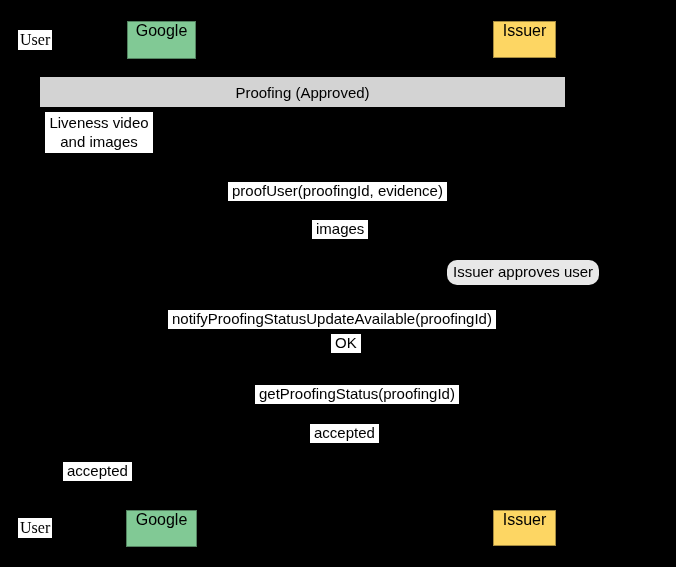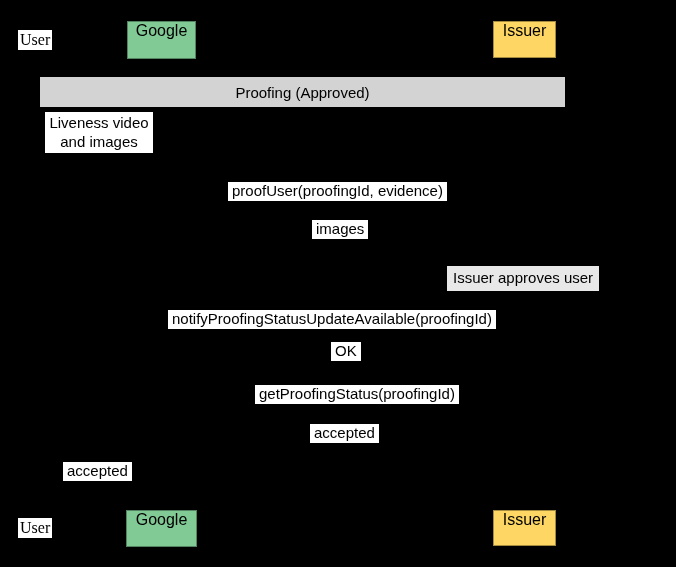--- a/index.html
+++ b/index.html
@@ -48,23 +48,23 @@
 
   
   .pos-user-top      { left: 18px;  top: 30px;  }
   .pos-google-top    { left: 127px; top: 21px;  width: 69px; height: 38px; }
   .pos-issuer-top    { left: 493px; top: 21px;  width: 63px; height: 37px; }
   .pos-banner        { left: 40px;  top: 77px;  width: 525px; height: 30px; text-align: right; }
   .pos-liveness      { left: 45px;  top: 112px; width: 108px; height: 41px;
                        display: flex; align-items: center; justify-content: center; padding: 16px 2px; }
   .pos-proofuser     { left: 228px; top: 182px; }
   .pos-pending       { left: 312px; top: 220px; }
-  .pos-note-approve  { left: 447px; top: 266px; }
+  .pos-note-approve  { left: 447px; top: 260px; border-radius: 10px; }
   .pos-notify        { left: 168px; top: 310px; }
-  .pos-ok            { left: 331px; top: 342px; }
+  .pos-ok            { left: 331px; top: 334px; }
   .pos-getstatus     { left: 235px; top: 385px; margin-left: 20px; }
   .pos-accepted-1    { left: 310px; top: 424px; }
   .pos-accepted-2    { left: 63px;  top: 462px; }
   .pos-user-bottom   { left: 18px;  top: 518px; }
   .pos-google-bottom { left: 126px; top: 510px; width: 71px; height: 37px; }
   .pos-issuer-bottom { left: 493px; top: 510px; width: 63px; height: 36px; }
 </style>
 </head>
 <body>
 

